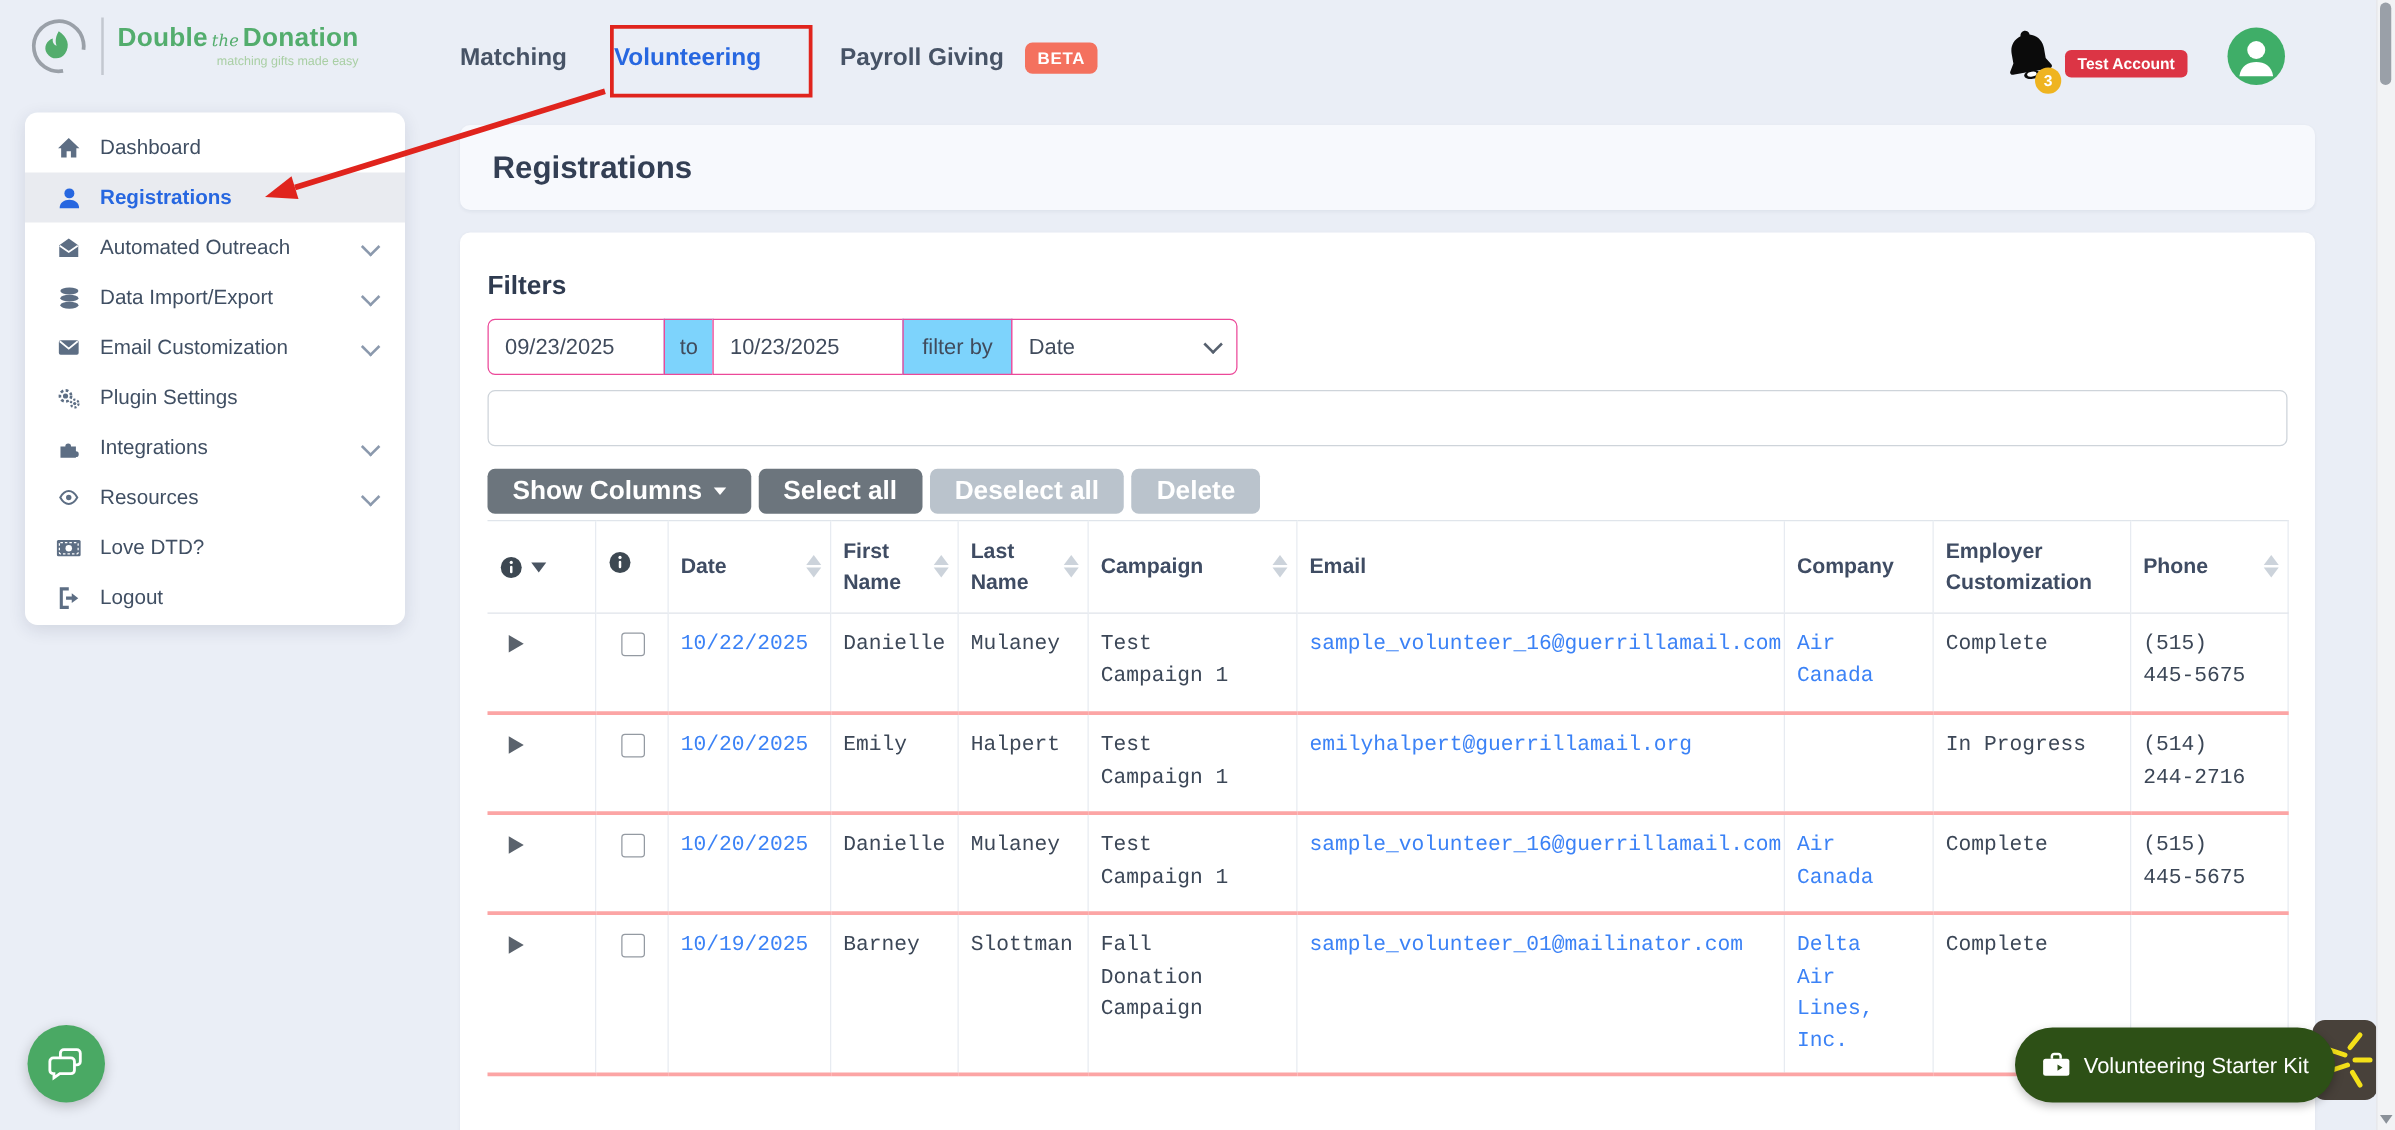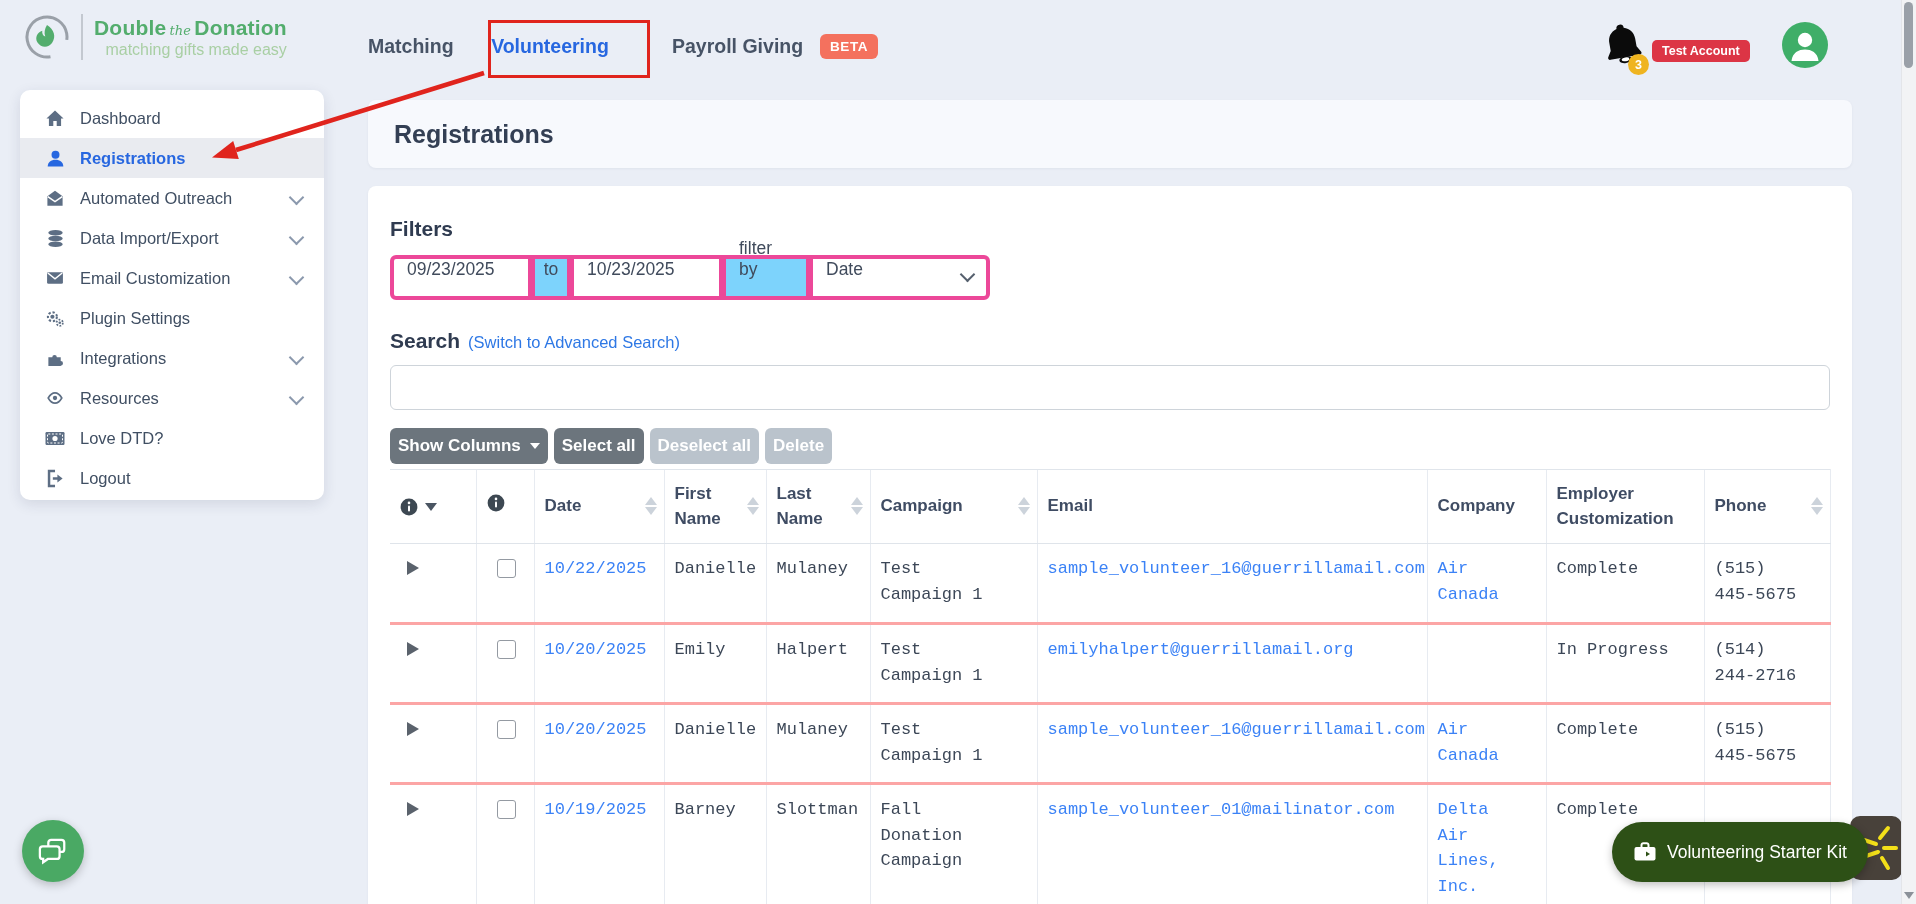--- a/index.html
+++ b/index.html
@@ -8,21 +8,21 @@
     background:#eaeef6;
     font-family:"Liberation Sans",sans-serif;
     color:#3c4757;
   }
   
   .topbar{position:absolute;top:0;left:0;width:1916px;height:78px;}
   .logo{position:absolute;left:24px;top:14px;display:flex;align-items:center;gap:11px;}
   .logo-divider{width:2px;height:46px;background:#c3c8d0;}
   .brand-line{font-size:21px;font-weight:bold;color:#53ad6d;letter-spacing:.2px;white-space:nowrap;}
   .brand-the{font-family:"DejaVu Serif",serif;font-style:italic;font-weight:normal;font-size:13px;margin:0 3px;text-align:right;}
-  .brand-tagline{font-size:16px;color:#a9cfa4;text-align:right;margin-top:1px;}
+  .brand-tagline{font-size:10px;color:#a9cfa4;text-align:right;margin-top:1px;}
   .nav-item{position:absolute;top:34px;font-size:19.5px;font-weight:bold;color:#475366;line-height:24px;}
   .nav-volunteering{left:472px;width:156px;text-align:center;color:#2767e0;}
   .beta-badge{position:absolute;left:820px;top:34px;height:25px;padding:0 10px;border-radius:6px;
     background:#f4715e;color:#fff;font-size:13.5px;font-weight:bold;letter-spacing:.6px;
     display:flex;align-items:center;}
   .red-box{position:absolute;left:488px;top:20px;width:156px;height:52px;border:3.5px solid #e0241d;z-index:60;}
   .bell{position:absolute;left:1602px;top:22px;width:42px;height:46px;transform:rotate(-10deg);}
   .notif-badge{position:absolute;left:1628px;top:54px;width:21px;height:21px;border-radius:50%;
     background:#efb420;color:#fff;font-size:12.5px;font-weight:bold;display:flex;align-items:center;justify-content:center;z-index:2;}
   .account-badge{position:absolute;left:1652px;top:40px;height:22px;padding:0 10px;border-radius:5px;
@@ -40,35 +40,35 @@
     border-right:2px solid #8b99ad;border-bottom:2px solid #8b99ad;transform:rotate(45deg);}
   
   .title-card{position:absolute;left:368px;top:100px;width:1484px;height:68px;background:#f7f9fd;border-radius:8px;
     box-shadow:0 1px 3px rgba(20,30,60,.05);display:flex;align-items:center;}
   .page-title{font-size:25px;font-weight:600;color:#333f54;margin-left:26px;}
   .panel{position:absolute;left:368px;top:186px;width:1484px;height:760px;background:#fff;border-radius:8px;
     box-shadow:0 1px 3px rgba(20,30,60,.05);padding:30px 22px 0 22px;box-sizing:border-box;}
   .section-heading{font-size:21px;font-weight:600;color:#2f3b50;line-height:25px;}
   
   .input-group{display:flex;margin-top:14px;height:45px;}
-  .ig{box-sizing:border-box;border:4px solid #ec4899;display:flex;align-items:flex-end;
+  .ig{box-sizing:border-box;border:1px solid #ec4899;display:flex;align-items:center;
     font-size:17.5px;color:#404b5c;background:#fff;padding:16px 13px;margin-left:-1px;}
   .ig:first-child{margin-left:0;border-radius:6px 0 0 6px;}
   .ig.addon{background:#7dd3fc;justify-content:center;}
   .ig.last{border-radius:0 6px 6px 0;justify-content:space-between;}
   .select-chevron{width:9px;height:9px;border-right:2px solid #56606e;border-bottom:2px solid #56606e;
     transform:rotate(45deg);margin-top:-4px;}
   input.plain{border:none;outline:none;font-family:"Liberation Sans",sans-serif;font-size:17.5px;color:#404b5c;width:100%;background:transparent;padding:0;}
   .search-row{margin-top:28px;display:flex;align-items:baseline;gap:8px;}
   .adv-link{font-size:16.5px;color:#2e78e5;cursor:pointer;}
   .search-input{margin-top:12px;width:100%;height:45px;box-sizing:border-box;border:1px solid #ced4da;border-radius:6px;
     font-size:17px;padding:0 12px;font-family:"Liberation Sans",sans-serif;color:#404b5c;outline:none;}
   .toolbar{margin-top:18px;display:flex;gap:6px;}
-  .btn{height:36px;border:none;border-radius:6px;color:#fff;font-size:17px;font-weight:bold;
-    font-family:"Liberation Sans",sans-serif;padding:0 8px;display:inline-flex;align-items:center;cursor:pointer;}
+  .btn{height:36px;border:none;border-radius:6px;color:#fff;font-size:21px;font-weight:bold;
+    font-family:"Liberation Sans",sans-serif;padding:0 20px;display:inline-flex;align-items:center;cursor:pointer;}
   .btn.dark{background:#6c757d;}
   .btn.light{background:#bac3cc;cursor:default;}
   .btn .caret{width:0;height:0;border-left:5.5px solid transparent;border-right:5.5px solid transparent;
     border-top:6px solid #fff;margin-left:9px;}
   .summary{margin-top:24px;font-size:17px;color:#43506b;}
   
   table.reg{margin-top:5px;border-collapse:collapse;table-layout:fixed;width:1440px;font-size:17px;color:#3c4757;}
   .reg th,.reg td{border-left:1px solid #e7ebf1;padding:12px 10px;text-align:left;box-sizing:border-box;}
   .reg th:first-child,.reg td:first-child{border-left:none;}
   .reg th:last-child,.reg td:last-child{border-right:1px solid #e7ebf1;}
@@ -265,24 +265,20 @@
     <div class="ig" style="width:153px;">
       <input class="plain" value="10/23/2025" style="">
     </div>
     <div class="ig addon" style="width:88px;">filter by</div>
     <div class="ig last" style="width:181px;">
       <span>Date</span>
       <span class="select-chevron"></span>
     </div>
   </div>
 
-  <div class="search-row">
-    <span class="section-heading">Search</span>
-    <span class="adv-link">(Switch to Advanced Search)</span>
-  </div>
   <input class="search-input" value="" style="">
 
   <div class="toolbar">
     <button class="btn dark">
         <span>Show Columns</span>
         <span class="caret"></span>
       </button>
     <button class="btn dark">Select all</button>
     <button class="btn light">Deselect all</button>
     <button class="btn light">Delete</button>

